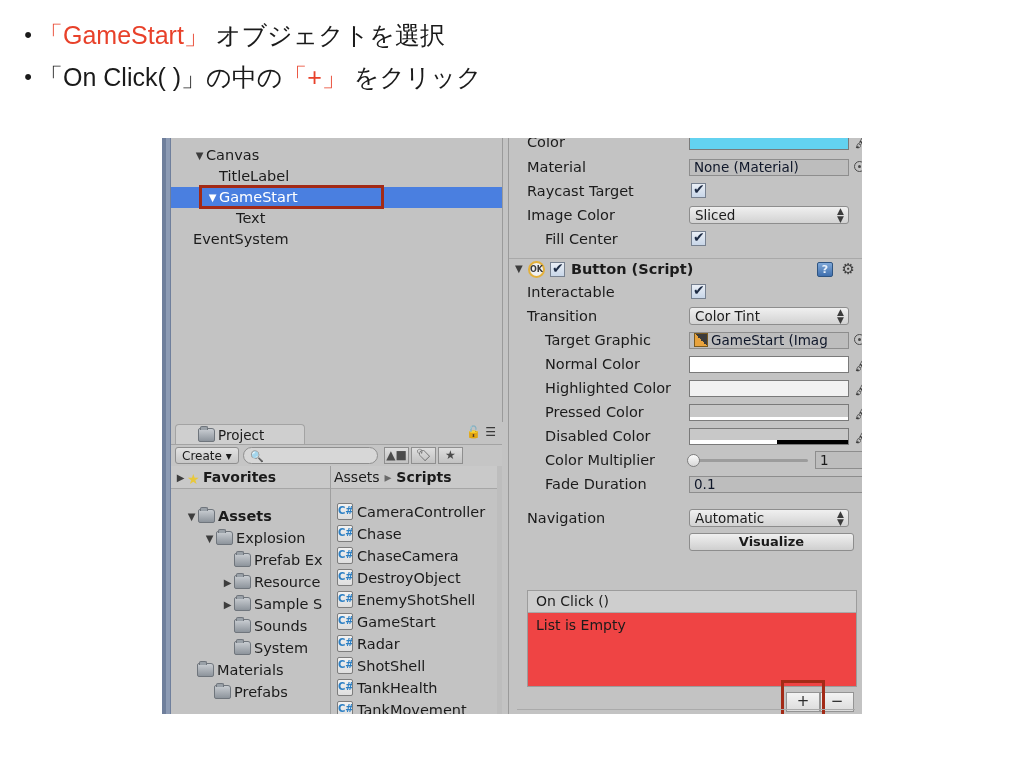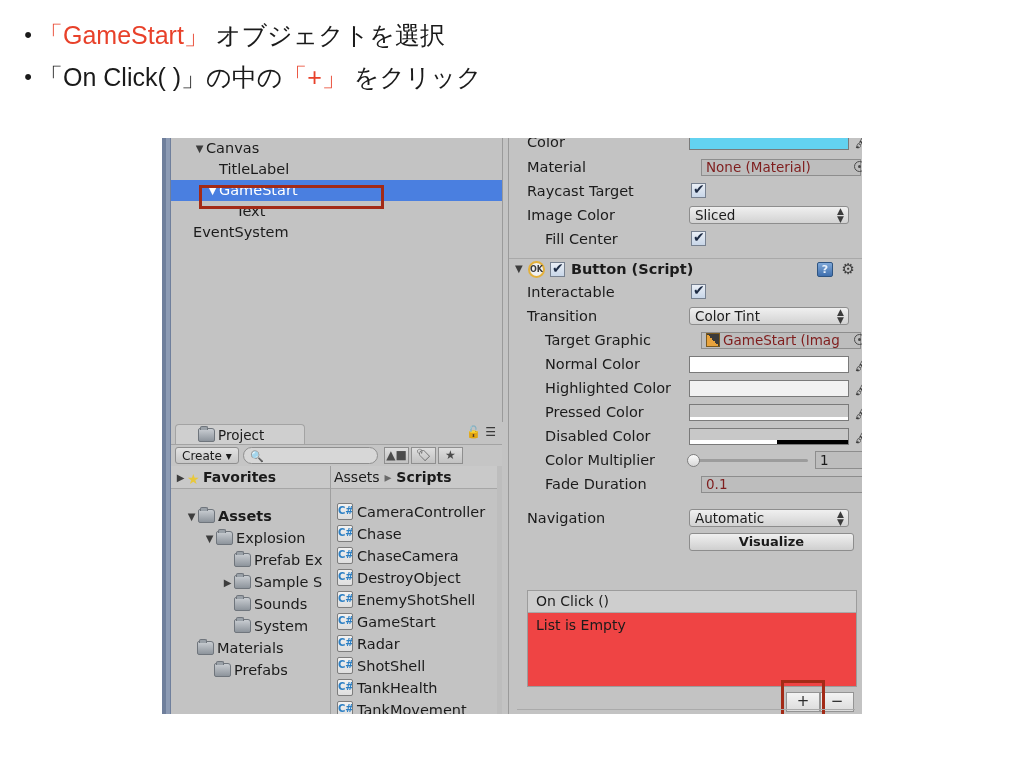--- a/index.html
+++ b/index.html
@@ -93,21 +93,21 @@
   #inspector {
     position:absolute; left:346px; top:0; width:354px; height:576px;
     background:#c3c3c3; border-left:1px solid #9a9a9a; font-size:14px; color:#1b1b1b;
   }
   .irow { position:relative; height:24px; }
   .ilabel { position:absolute; left:18px; top:3px; font-size:14.5px; white-space:nowrap; }
   .ilabel.ind { left:36px; }
   .field {
     position:absolute; left:180px; width:160px; height:17px; top:3px;
     background:#bdbdbd; border:1px solid #8d8d8d; box-sizing:border-box;
-    font-size:13.5px; line-height:15px; padding-left:4px; color:#7f1d1d; white-space:nowrap; overflow:hidden;margin-left:12px;
+    font-size:13.5px; line-height:15px; padding-left:4px; color:#0f172a; white-space:nowrap; overflow:hidden;
   }
   .dropdown {
     position:absolute; left:180px; width:160px; height:18px; top:2px;
     background:linear-gradient(#f0f0f0,#d2d2d2); border:1px solid #8d8d8d; border-radius:3px;
     box-sizing:border-box; font-size:13.5px; line-height:16px; padding-left:5px; white-space:nowrap; overflow:hidden;
   }
   .dropdown .arrows { position:absolute; right:4px; top:0px; font-size:9px; line-height:8px; color:#3b3b3b; }
   .dropdown .arrows i { display:block; font-style:normal; }
   .cbox {
     position:absolute; left:182px; top:3px; width:15px; height:15px;
@@ -174,21 +174,21 @@
       <span class="bullet-text"><span>「On Click( )」の中の</span><span class="hl">「+」</span><span> をクリック</span></span>
     </div>
   </div>
 
   <div id="unity">
 
     <div class="lstrip"></div>
     <div class="lstrip2"></div>
 
     <div id="hierarchy">
-      <div style="">
+      <div style="padding-top:7px;">
         <div class="tree-row" style="padding-left:22px;">
           <span class="tri">▼</span><span>Canvas</span>
         </div>
         <div class="tree-row" style="padding-left:48px;">
           <span>TitleLabel</span>
         </div>
         <div class="tree-row sel" style="padding-left:35px;">
           <span class="tri">▼</span><span>GameStart</span>
         </div>
         <div class="tree-row" style="padding-left:65px;">
@@ -231,20 +231,23 @@
           </div>
           <div style="height:16px;"></div>
           <div class="asset-row bold" style="padding-left:14px;">
             <span class="tri">▼</span><span class="folder-ic"></span><span>Assets</span>
           </div>
           <div class="asset-row" style="padding-left:32px;">
             <span class="tri">▼</span><span class="folder-ic"></span><span>Explosion</span>
           </div>
           <div class="asset-row" style="padding-left:63px;">
             <span class="folder-ic"></span><span>Prefab Ex</span>
+          </div>
+          <div class="asset-row" style="padding-left:50px;">
+            <span class="tri">▶</span><span class="folder-ic"></span><span>Resource</span>
           </div>
           <div class="asset-row" style="padding-left:50px;">
             <span class="tri">▶</span><span class="folder-ic"></span><span>Sample S</span>
           </div>
           <div class="asset-row" style="padding-left:63px;">
             <span class="folder-ic"></span><span>Sounds</span>
           </div>
           <div class="asset-row" style="padding-left:63px;">
             <span class="folder-ic"></span><span>System</span>
           </div>

